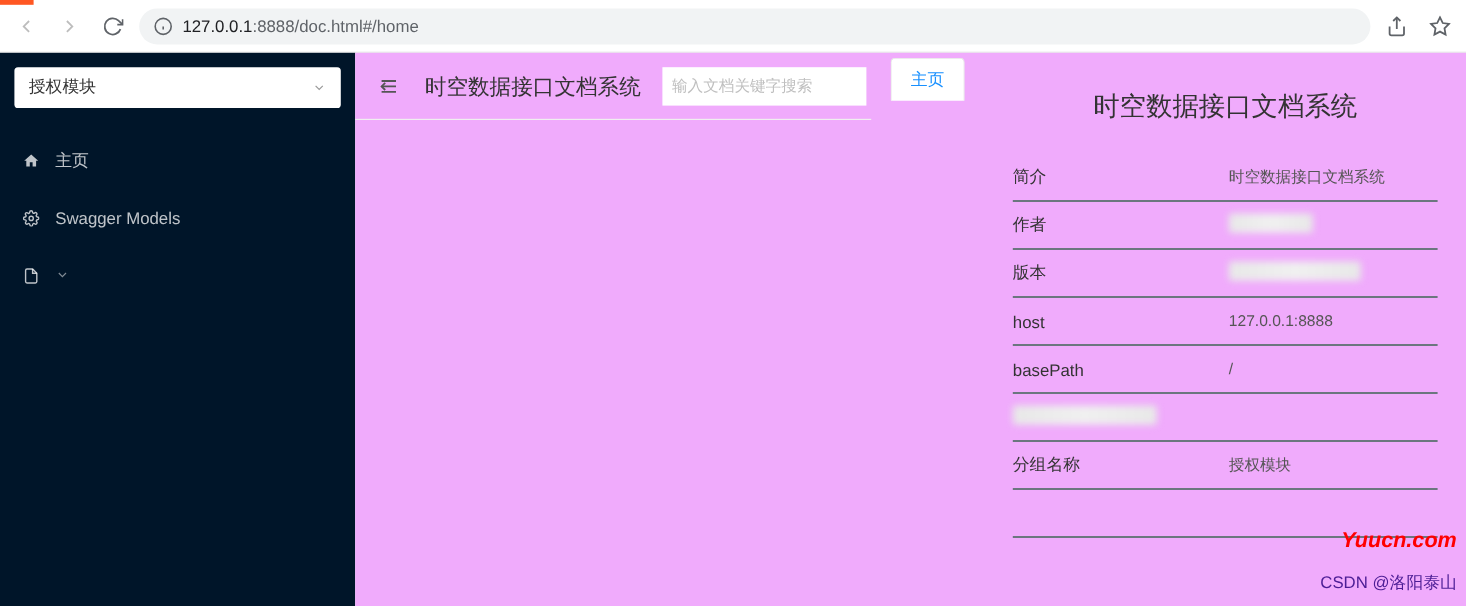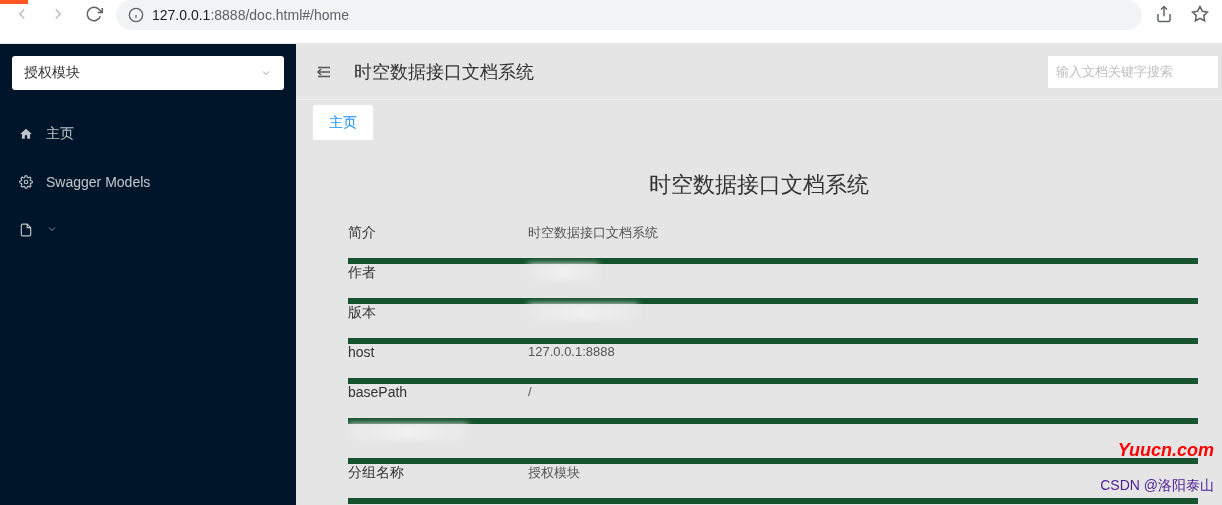--- a/index.html
+++ b/index.html
@@ -1,19 +1,19 @@
 <!DOCTYPE html>
 <html><head>
   <meta charset="utf-8">
   <style>
     * { margin: 0; padding: 0; box-sizing: border-box; }
     body { font-family: "Microsoft YaHei", Arial, sans-serif; font-size: 14px; color: #333; background: #fff; overflow: hidden; }
     
     
-    .browser-bar { height: 44px; background: #fff; border-bottom: 1px solid #e8e8e8; display: flex; align-items: flex-start; padding: 0 8px; gap: 8px; }
+    .browser-bar { height: 44px; background: #fff; border-bottom: 1px solid #e8e8e8; display: flex; align-items: center; padding: 0 8px; gap: 8px; }
     .nav-btn { width: 28px; height: 28px; display: flex; align-items: center; justify-content: center; color: #5f6368; cursor: pointer; }
     .nav-btn.disabled { color: #bdbdbd; }
     .url-container { flex: 1; height: 30px; background: #f1f3f4; border-radius: 15px; display: flex; align-items: center; padding: 0 12px; gap: 8px; color: #5f6368; }
     .url-text { font-size: 14px; color: #202124; }
     .url-text .dim { color: #5f6368; }
     .browser-action { width: 28px; height: 28px; display: flex; align-items: center; justify-content: center; color: #5f6368; }
     .tab-indicator { position: absolute; top: 0; left: 0; width: 28px; height: 4px; background: #ff5722; }
     
     
     .app { display: flex; height: calc(505px - 44px); }
@@ -23,35 +23,35 @@
     .sidebar-select { margin: 12px; height: 34px; background: #fff; border-radius: 3px; display: flex; align-items: center; justify-content: space-between; padding: 0 12px; color: #333; cursor: pointer; }
     .sidebar-select svg { color: #999; }
     .sidebar-menu { flex: 1; padding-top: 8px; }
     .menu-item { height: 48px; display: flex; align-items: center; padding: 0 18px; cursor: pointer; gap: 12px; color: rgba(255,255,255,0.75); }
     .menu-item .icon { width: 16px; height: 16px; display: flex; align-items: center; justify-content: center; }
     .menu-item .label { flex: 1; }
     .menu-item .badge { background: #1890ff; color: #fff; border-radius: 10px; min-width: 20px; height: 20px; display: flex; align-items: center; justify-content: center; font-size: 12px; padding: 0 6px; }
     .menu-item .arrow { color: rgba(255,255,255,0.5); }
     
     
-    .content { flex: 1; background: #e5e5e5; display: flex; flex-direction: column; }
+    .content { flex: 1; background: #f0abfc; display: flex; }
     .header { height: 56px; display: flex; align-items: center; padding: 0 4px 0 16px; border-bottom: 1px solid #f0f0f0; gap: 18px; }
     .collapse-btn { width: 24px; height: 24px; display: flex; align-items: center; justify-content: center; cursor: pointer; color: #555; }
     .header-title { font-size: 18px; color: #333; flex: 1; }
     .search-input { width: 170px; height: 32px; border: none; outline: none; font-size: 13px; color: #999; padding: 0 8px; }
     .search-input::placeholder { color: #bfbfbf; }
     
     
     .tabs { height: 40px; padding: 0 16px; display: flex; align-items: flex-end; }
     .tab { height: 36px; padding: 0 16px; border: 1px solid #e8e8e8; border-bottom: none; border-radius: 4px 4px 0 0; display: flex; align-items: center; color: #1890ff; background: #fff; cursor: pointer; font-size: 14px; }
     
     
     .doc-body { flex: 1; padding: 16px 24px; overflow: auto; }
     .doc-title { text-align: center; font-size: 22px; color: #333; padding: 14px 0 24px; font-weight: 400; }
-    .info-row { display: flex; min-height: 40px; border-bottom: 6px solid #14532d; margin-left: 28px; }
+    .info-row { display: flex; align-items: center; min-height: 40px; border-bottom: 1px solid #14532d; }
     .info-label { width: 180px; color: #333; font-size: 14px; }
     .info-value { flex: 1; color: #555; font-size: 13px; }
     .blur-block { display: inline-block; background: linear-gradient(90deg, #e8e8e8 0%, #f0f0f0 50%, #e8e8e8 100%); filter: blur(3px); border-radius: 2px; height: 16px; }
     
     
     .watermark1 { position: fixed; right: 8px; bottom: 44px; color: #ff0000; font-weight: bold; font-size: 18px; font-style: italic; font-family: Liberation Sans, sans-serif; }
     .watermark2 { position: fixed; right: 8px; bottom: 10px; color: #4c1d95; font-size: 14px; }
   </style>
 </head>
 <body>

